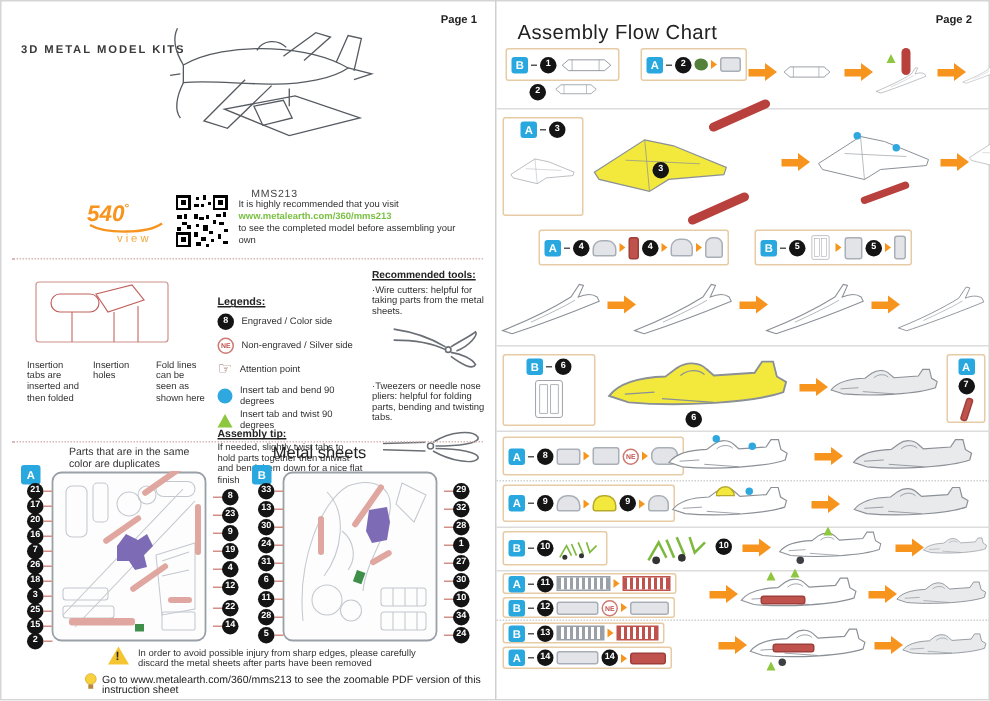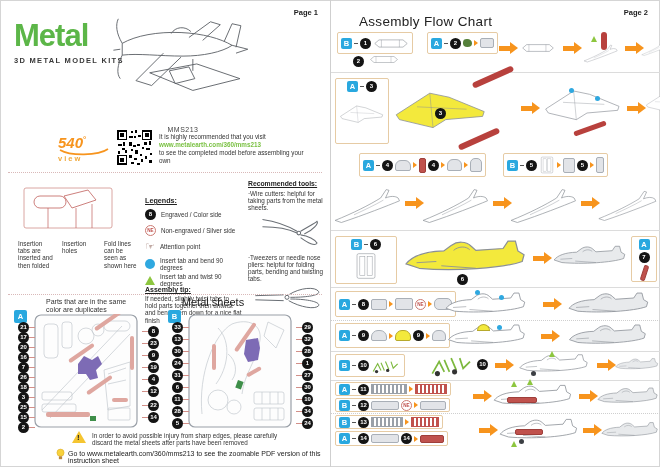--- a/index.html
+++ b/index.html
@@ -11,21 +11,21 @@
   .abs{position:absolute;}
   .pagelab{position:absolute;top:8px;right:12px;font-size:7.5px;font-weight:bold;color:#222;}
   
   .logoline{font-weight:bold;font-size:31px;line-height:28px;color:#5cb648;letter-spacing:-1px;}
   .reg{font-size:8px;vertical-align:super;color:#5cb648;}
   .tagline{font-size:7.5px;font-weight:bold;letter-spacing:1.3px;color:#3a3a3a;margin-top:6px;}
   .mname{font-size:10px;font-weight:bold;color:#111;text-align:center;}
   .sku{font-size:7px;color:#444;text-align:center;letter-spacing:.5px;}
   .b360num{font-size:15px;font-weight:bold;font-style:italic;color:#f7941d;}
   .b360deg{font-size:8px;vertical-align:super;color:#f7941d;font-weight:bold;}
-  .b360view{font-size:7.5px;font-weight:bold;letter-spacing:2px;color:#f0a93c;margin-left:0;margin-top:-2px;}
+  .b360view{font-size:7.5px;font-weight:normal;letter-spacing:2px;color:#f0a93c;margin-left:20px;margin-top:-2px;}
   .qrnote{font-size:6.3px;line-height:8px;color:#333;width:156px;}
   .qrlink{color:#7ac143;font-weight:bold;}
   .dotline{position:absolute;left:8px;right:8px;border-top:1px dotted #d9b8b8;}
   .h-under{font-weight:bold;text-decoration:underline;color:#222;}
   .small{font-size:6.3px;line-height:7.2px;color:#333;}
   .leglabel{font-size:6.3px;color:#333;}
   .legitem{display:flex;align-items:center;gap:5px;position:absolute;left:0;}
   .pn{display:inline-block;width:11px;height:11px;border-radius:50%;background:#141414;color:#fff;
       font-size:6px;font-weight:bold;line-height:11px;text-align:center;flex:none;}
   .sq{display:inline-block;width:11px;height:11px;border-radius:2px;background:#29a8df;color:#fff;
@@ -241,21 +241,20 @@
   </symbol>
 </defs>
 </svg>
 
 <div class="sheet">
 
   <div class="p1">
     <div class="pagelab">Page 1</div>
 
     <div class="abs" style="left:14px;top:22px;">
-      <div class="logoline">Metal</div>
       <div class="tagline">3D METAL MODEL KITS</div>
     </div>
 
     <svg class="abs" style="left:104px;top:10px;" width="162" height="102">
         <use href="#sym-hero"></use>
       </svg>
     <div class="abs sku" style="left:108px;top:126px;width:150px;">MMS213</div>
 
     <div class="abs" style="left:58px;top:134px;width:54px;">
       <div><span class="b360num">540</span><span class="b360deg">°</span></div>
@@ -390,21 +389,21 @@
     </div>
 
     <svg class="abs" style="left:56px;top:448px;" width="9" height="13">
         <use href="#sym-bulb"></use>
       </svg>
     <div class="abs footer" style="left:68px;top:450px;width:256px;">Go to www.metalearth.com/360/mms213 to see the zoomable PDF version of this instruction sheet</div>
   </div>
 
   <div class="p2">
     <div class="pagelab">Page 2</div>
-    <div class="abs p2title" style="left:28px;top:14px;">Assembly Flow Chart</div>
+    <div class="abs p2title" style="left:14px;top:14px;">Assembly Flow Chart</div>
 
     <div class="sep" style="top:72px;"></div>
     <div class="sep" style="top:230px;"></div>
     <div class="sep" style="top:287px;"></div>
     <div class="sepd" style="top:320px;"></div>
     <div class="sep" style="top:351px;"></div>
     <div class="sep" style="top:380px;"></div>
     <div class="sepd" style="top:413px;"></div>
 
     <div class="row" style="top:30px;height:40px;">

